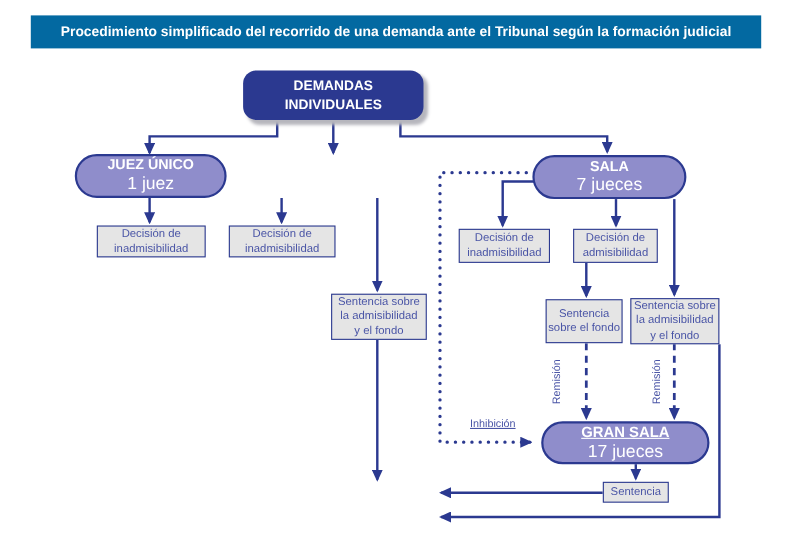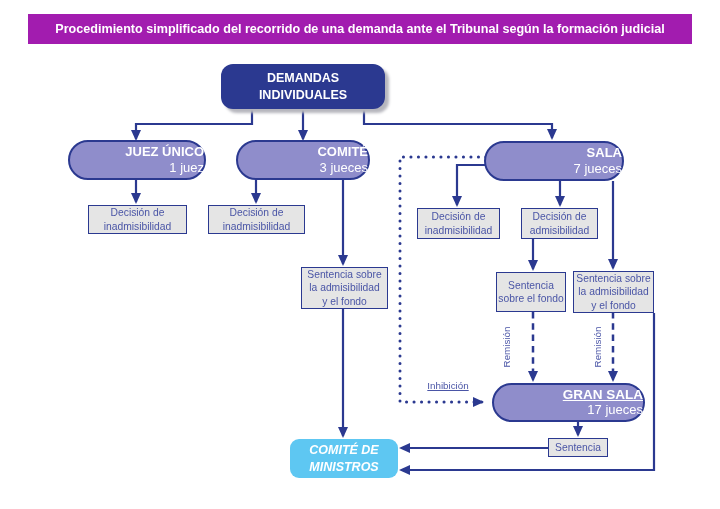--- a/index.html
+++ b/index.html
@@ -2,39 +2,39 @@
 <html><head>
 <meta charset="utf-8">
 <style>
   html,body{margin:0;padding:0;background:#fff;}
   .stage{
     position:relative;width:720px;height:509px;background:#ffffff;overflow:hidden;
     font-family:"Liberation Sans", sans-serif;
   }
   .title-bar{
     position:absolute;left:28px;top:14px;width:664px;height:30px;
-    background:#a21caf;color:#ffffff;font-weight:700;font-size:12.6px;
+    background:#0369a1;color:#ffffff;font-weight:700;font-size:12.6px;
     display:flex;align-items:center;justify-content:center;text-align:center;
   }
   .connector-layer{position:absolute;left:0;top:0;width:720px;height:509px;}
   path.edge{stroke:#2B3990;stroke-width:2.2;fill:none;}
   path.edge-dashed{stroke:#2B3990;stroke-width:2.5;fill:none;stroke-dasharray:6.5 4.8;}
   path.edge-dotted{stroke:#2B3990;stroke-width:3;fill:none;stroke-dasharray:0.1 7.4;stroke-linecap:round;}
   .node{position:absolute;box-sizing:border-box;display:flex;flex-direction:column;align-items:center;justify-content:center;text-align:center;}
   .navy-box{
     background:#2B3990;color:#fff;border-radius:12px;
     box-shadow:4px 4px 3px #b6b6bd;
     font-weight:700;font-size:12.5px;line-height:1.35;white-space:pre-line;
   }
   .pill{
-    background:#8F8DCB;border:2px solid #2B3990;border-radius:20px;color:#fff;align-items:flex-end;
+    background:#8F8DCB;border:2px solid #2B3990;border-radius:20px;color:#fff;
   }
   .pill-title{font-weight:700;font-size:13px;line-height:1.15;}
   .pill-title.big{font-size:13.5px;text-decoration:underline;}
-  .pill-sub{font-weight:400;font-size:13px;line-height:1.2;}
+  .pill-sub{font-weight:400;font-size:16px;line-height:1.2;}
   .wbox{
     background:#e5e5e5;border:1.6px solid #2B3990;color:#4A55A6;
     font-size:10.3px;line-height:1.28;
   }
   .wbox span{white-space:pre-line;}
   .ministros{
     background:#5EC7F2;color:#ffffff;border-radius:9px;
     font-weight:700;font-style:italic;font-size:12.5px;line-height:1.3;white-space:pre-line;
   }
   .rot-label{
@@ -84,24 +84,20 @@
   </svg>
 
   <div class="node navy-box" style="left:221px;top:64px;width:164px;height:45px;">DEMANDAS
 INDIVIDUALES</div>
 
   <div class="node pill" style="left:68px;top:140px;width:138px;height:40px;">
     <div class="pill-title">JUEZ ÚNICO</div>
     <div class="pill-sub">1 juez</div>
   </div>
 
-  <div class="node pill" style="left:236px;top:140px;width:134px;height:40px;">
-    <div class="pill-title">COMITÉ</div>
-    <div class="pill-sub">3 jueces</div>
-  </div>
 
   <div class="node pill" style="left:484px;top:141px;width:140px;height:40px;">
     <div class="pill-title">SALA</div>
     <div class="pill-sub">7 jueces</div>
   </div>
 
   <div class="node wbox" style="left:88px;top:205px;width:99px;height:29px;">
     <span>Decisión de
 inadmisibilidad</span>
   </div>
@@ -144,16 +140,14 @@
 
   <div class="node pill" style="left:492px;top:383px;width:153px;height:39px;">
     <div class="pill-title big">GRAN SALA</div>
     <div class="pill-sub">17 jueces</div>
   </div>
 
   <div class="node wbox" style="left:548px;top:438px;width:60px;height:19px;">
     <span>Sentencia</span>
   </div>
 
-  <div class="node ministros" style="left:290px;top:439px;width:108px;height:39px;">COMITÉ DE
-MINISTROS</div>
 
 </div>
 
 </body></html>

